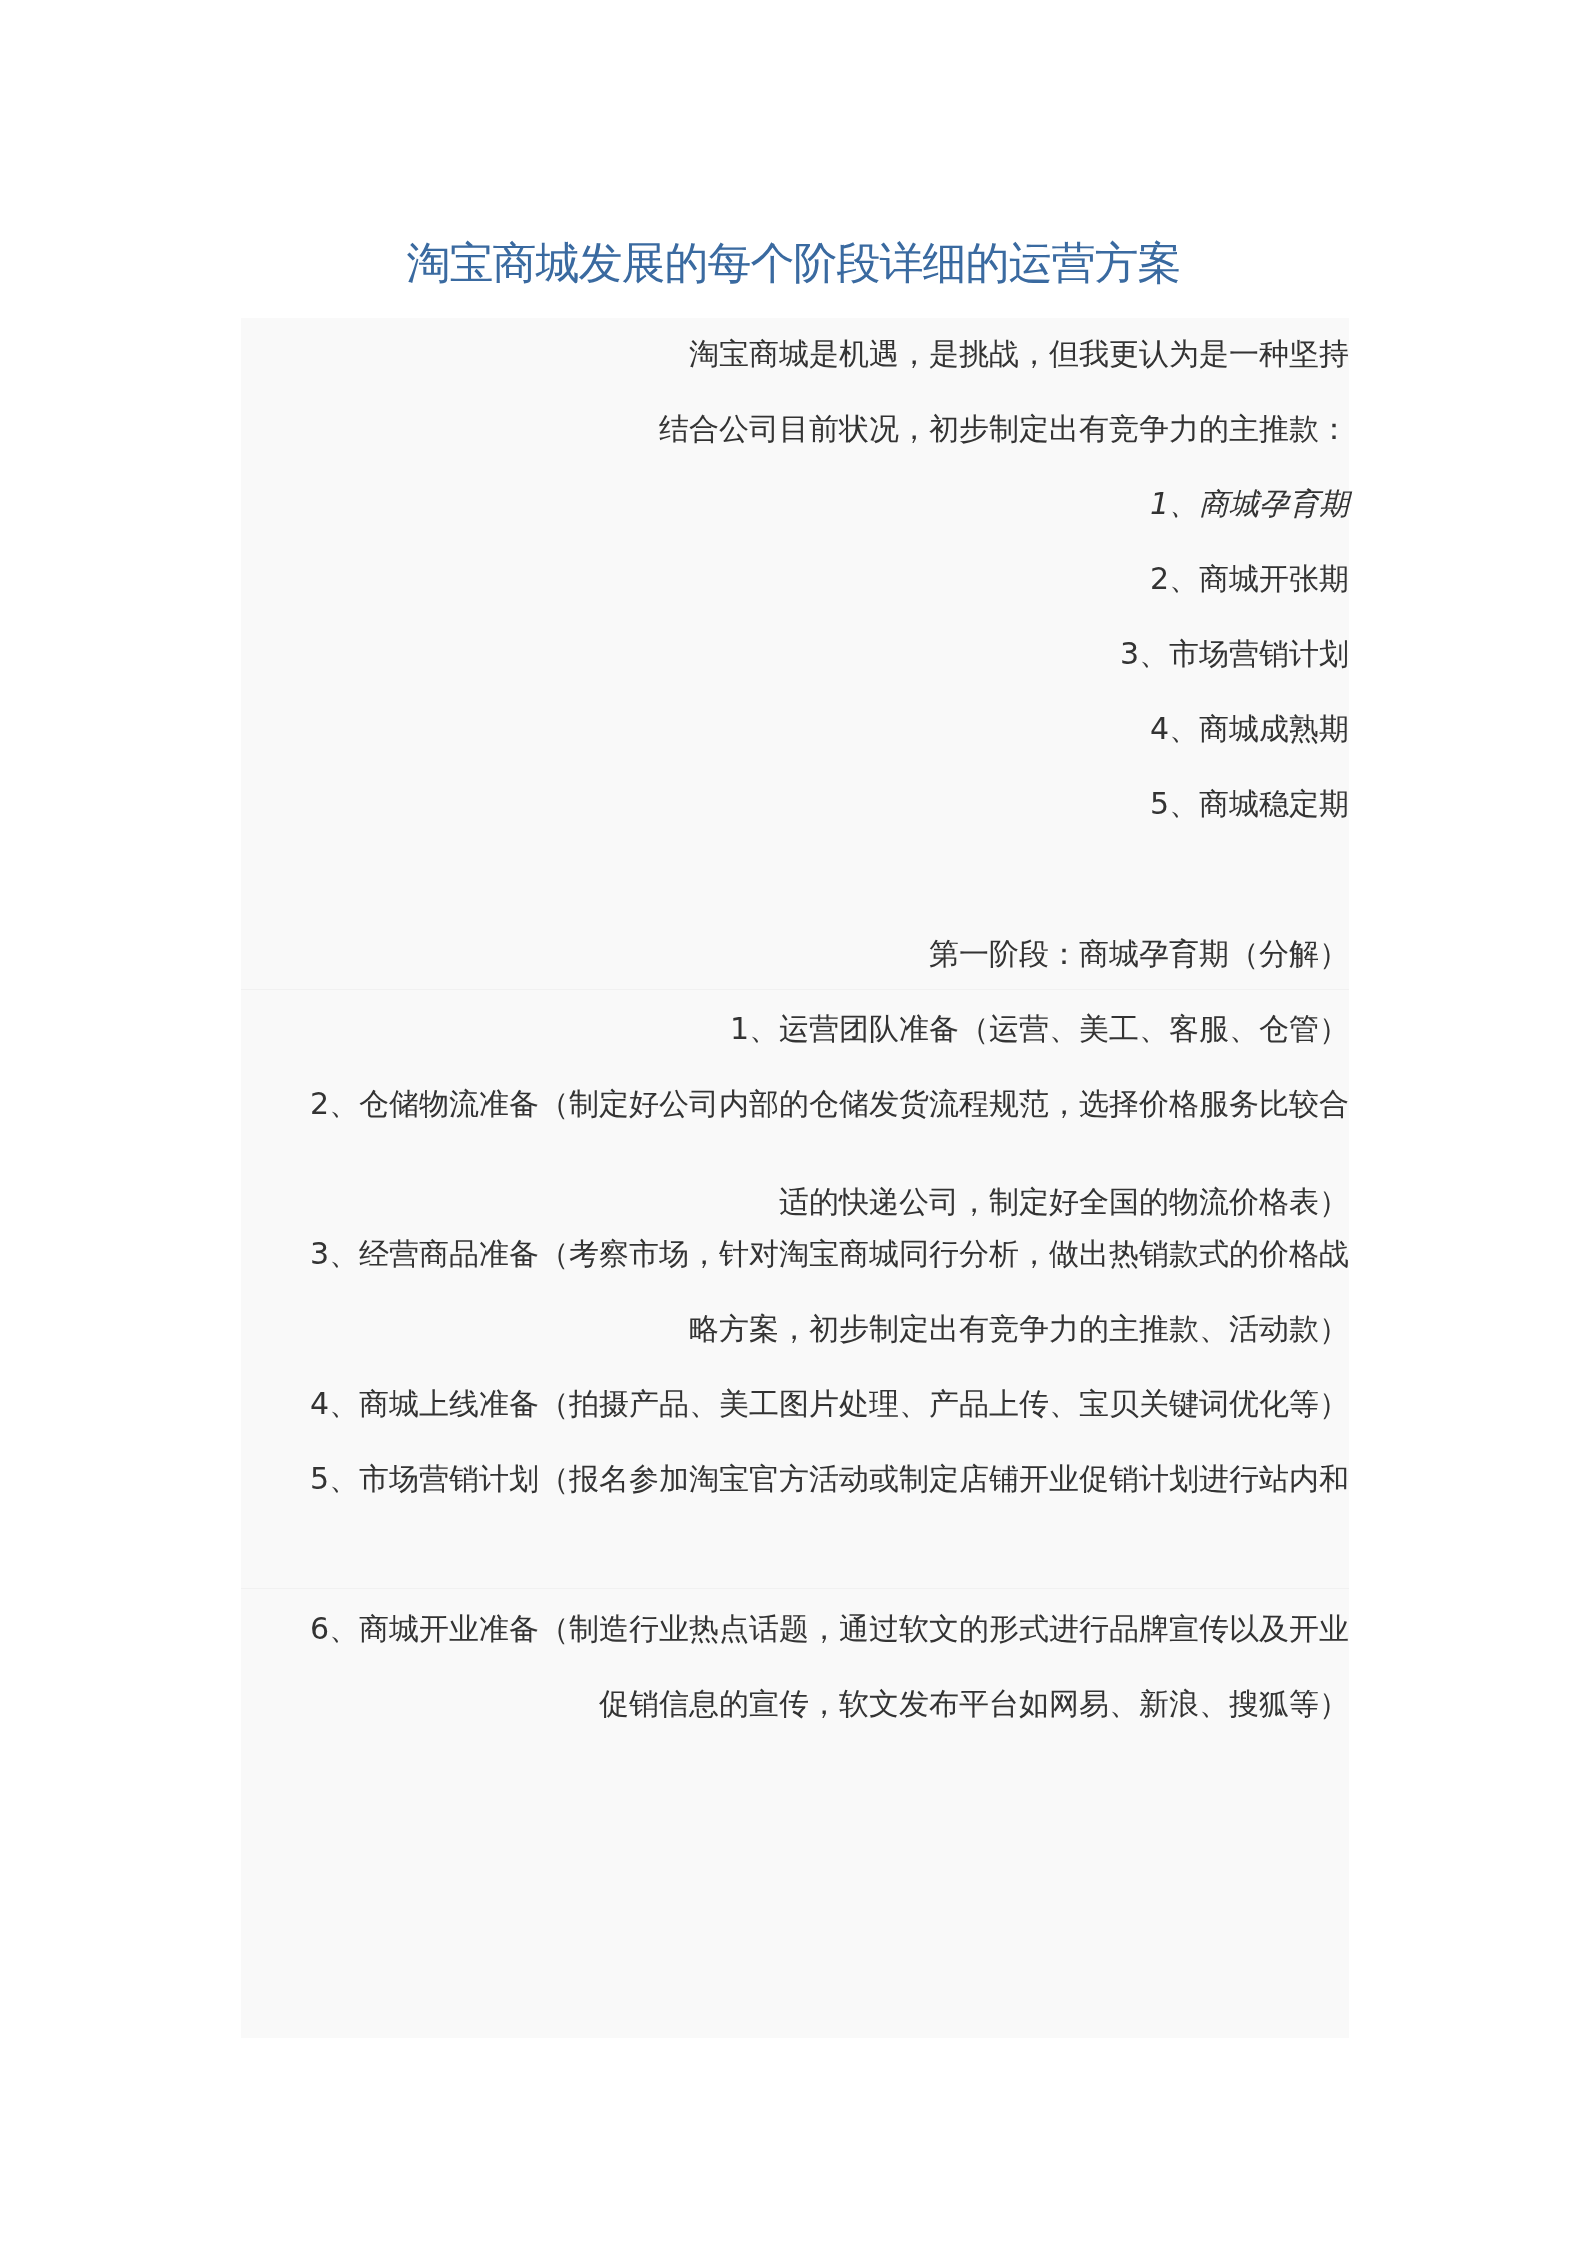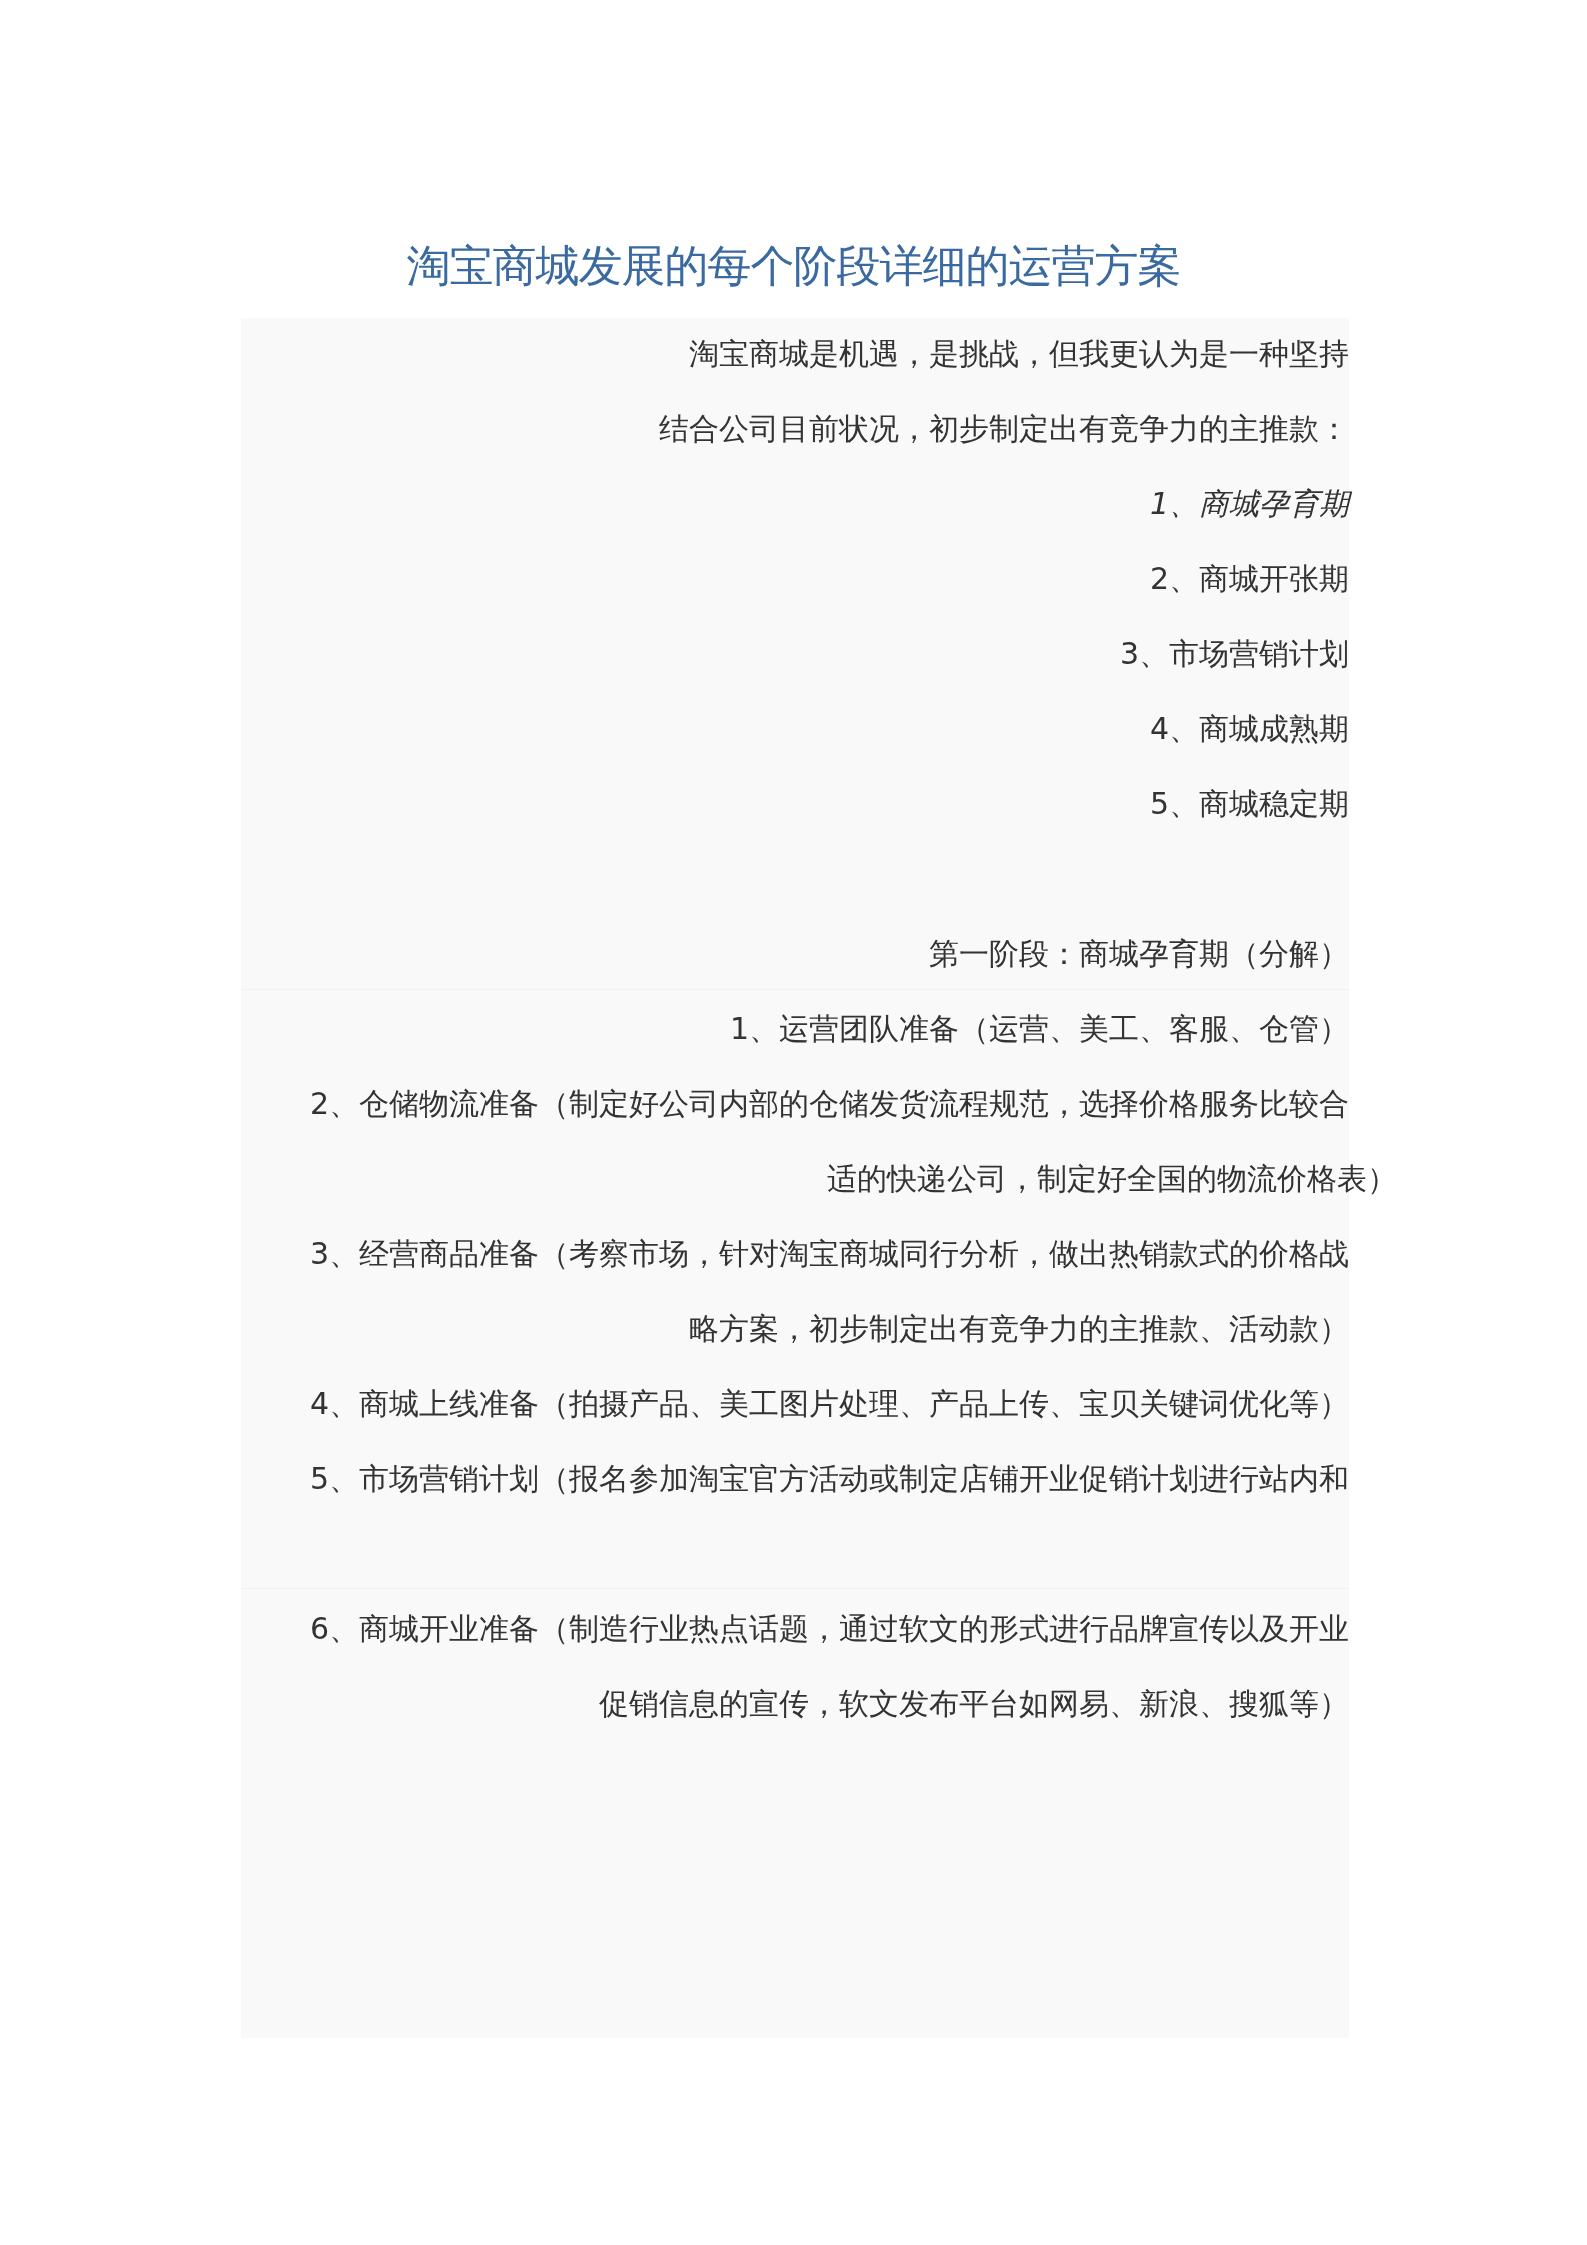--- a/index.html
+++ b/index.html
@@ -14,21 +14,21 @@
       overflow: hidden;
       font-family: "DejaVu Serif", "Liberation Serif", serif;
       color: #333333;
     }
     .title {
       position: absolute;
       top: 236px;
       left: 0;
       width: 1587px;
       text-align: center;
-      font-family: Liberation Sans, sans-serif;
+      font-family: Liberation Mono, monospace;
       font-size: 44px;
       line-height: 60px;
       color: #3a6aa0;
       letter-spacing: -1px;
     }
     .content-box {
       position: absolute;
       left: 241px;
       top: 318px;
       width: 1108px;
@@ -89,21 +89,21 @@
   <div class="line" style="top:616px;">第一阶段：商城孕育期（分解）</div>
   <div class="sep" style="top:671px;"></div>
 
   <div class="line" style="top:691px;">
     <span class="num">1</span><span>、运营团队准备（运营、美工、客服、仓管）</span>
   </div>
 
   <div class="line" style="top:766px;">
     <span class="num">2</span><span>、仓储物流准备（制定好公司内部的仓储发货流程规范，选择价格服务比较合</span>
   </div>
-  <div class="line" style="top:841px;margin-left:48px;">适的快递公司，制定好全国的物流价格表）</div>
+  <div class="line" style="top:864px;">适的快递公司，制定好全国的物流价格表）</div>
 
   <div class="line" style="top:916px;">
     <span class="num">3</span><span>、经营商品准备（考察市场，针对淘宝商城同行分析，做出热销款式的价格战</span>
   </div>
   <div class="line" style="top:991px;">略方案，初步制定出有竞争力的主推款、活动款）</div>
 
   <div class="line" style="top:1066px;">
     <span class="num">4</span><span>、商城上线准备（拍摄产品、美工图片处理、产品上传、宝贝关键词优化等）</span>
   </div>
 

